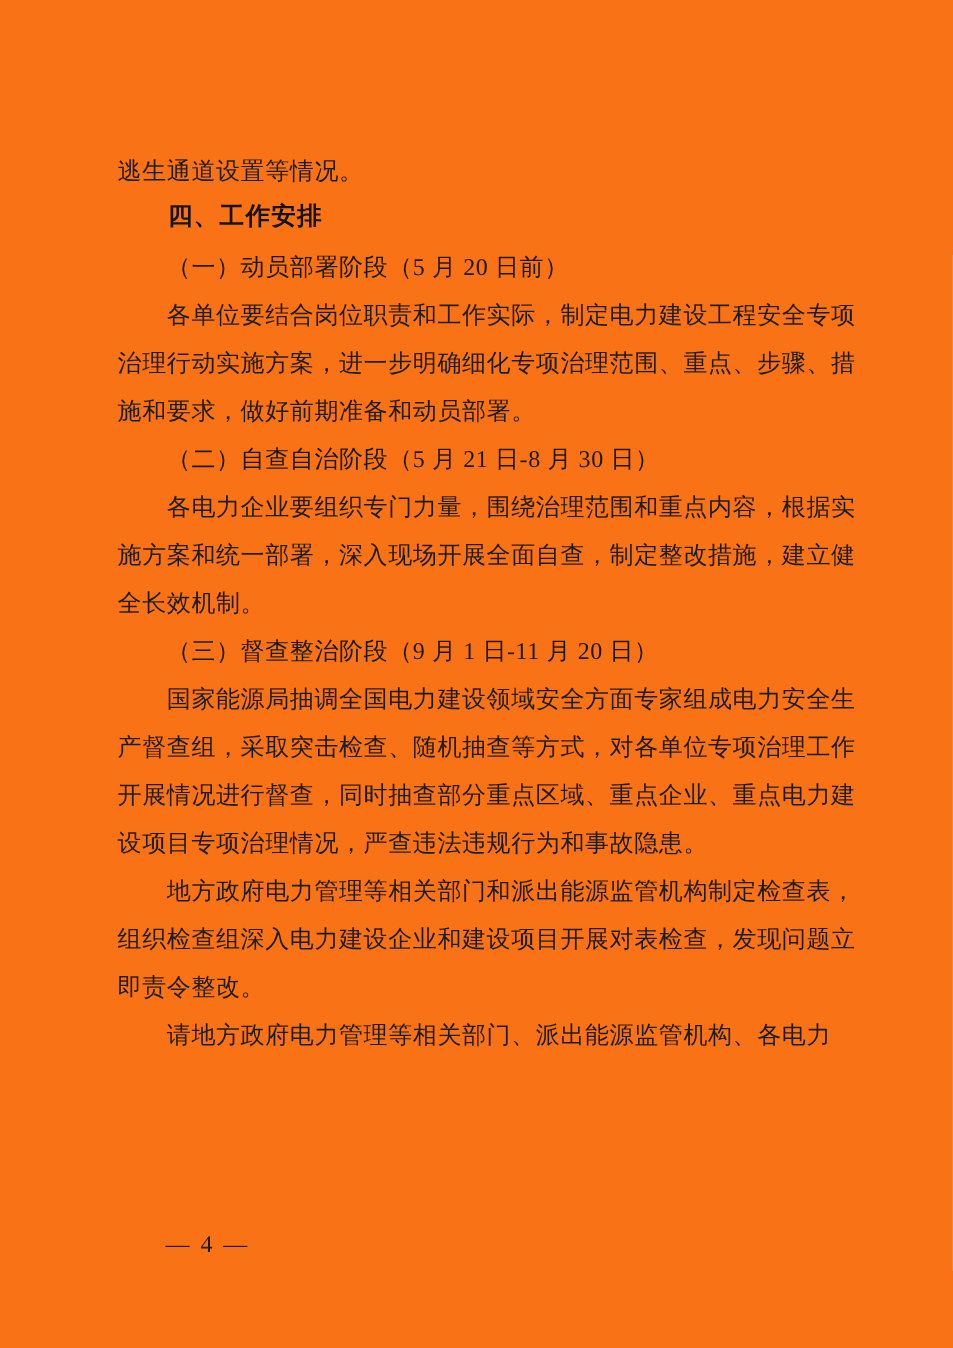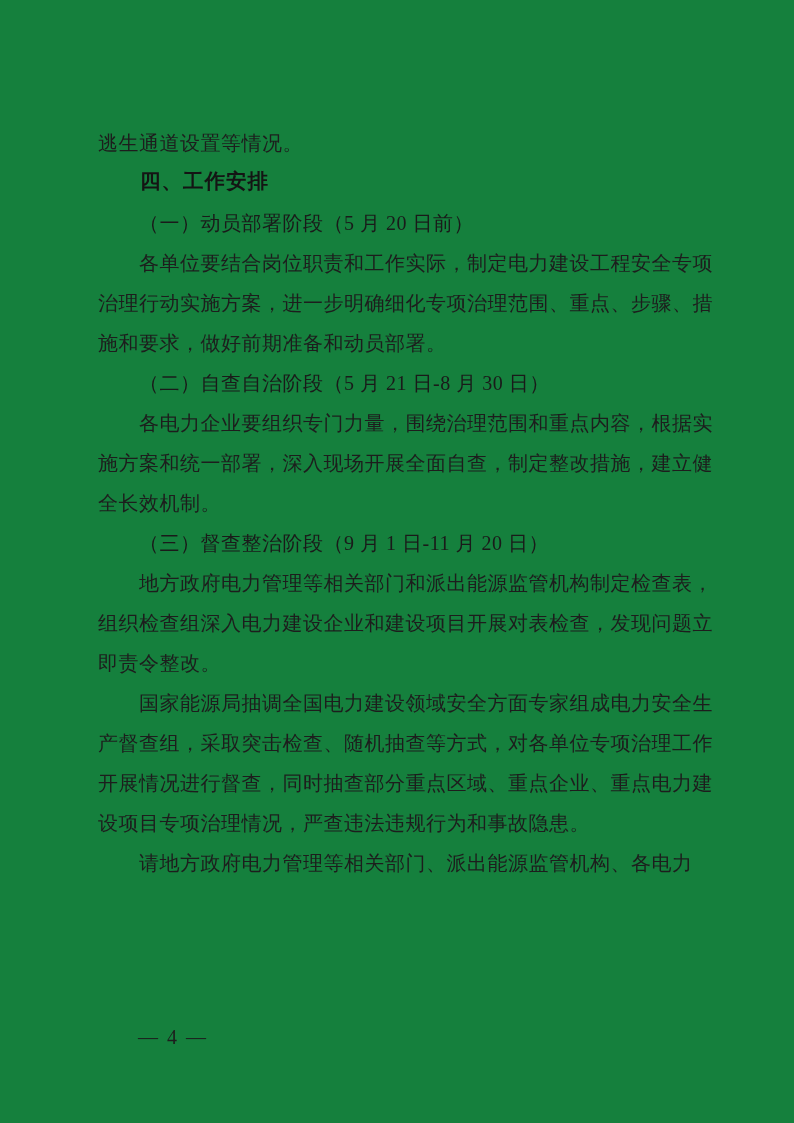--- a/index.html
+++ b/index.html
@@ -11,21 +11,21 @@
     height: 1123px;
     position: relative;
     background: #fdfdfc;
     font-family: "Liberation Serif", "DejaVu Serif", serif;
     color: #1d1d1d;
     overflow: hidden;
   }
   .page {
     position: absolute;
     inset: 0;
-    background: #15803d;
+    background: #f97316;
   }
   .doc-body {
     position: absolute;
     left: 98px;
     top: 123px;
     width: 615px;
   }
   .block {
     margin: 0;
     padding: 0;
@@ -69,18 +69,18 @@
 
 <div class="page">
   <div class="doc-body">
       <p class="block body-continued">逃生通道设置等情况。</p>
       <p class="block heading1">四、工作安排</p>
       <p class="block heading2">（一）动员部署阶段（5 月 20 日前）</p>
       <p class="block body">各单位要结合岗位职责和工作实际，制定电力建设工程安全专项治理行动实施方案，进一步明确细化专项治理范围、重点、步骤、措施和要求，做好前期准备和动员部署。</p>
       <p class="block heading2">（二）自查自治阶段（5 月 21 日-8 月 30 日）</p>
       <p class="block body">各电力企业要组织专门力量，围绕治理范围和重点内容，根据实施方案和统一部署，深入现场开展全面自查，制定整改措施，建立健全长效机制。</p>
       <p class="block heading2">（三）督查整治阶段（9 月 1 日-11 月 20 日）</p>
+      <p class="block body">国家能源局抽调全国电力建设领域安全方面专家组成电力安全生产督查组，采取突击检查、随机抽查等方式，对各单位专项治理工作开展情况进行督查，同时抽查部分重点区域、重点企业、重点电力建设项目专项治理情况，严查违法违规行为和事故隐患。</p>
       <p class="block body">地方政府电力管理等相关部门和派出能源监管机构制定检查表，组织检查组深入电力建设企业和建设项目开展对表检查，发现问题立即责令整改。</p>
-      <p class="block body">国家能源局抽调全国电力建设领域安全方面专家组成电力安全生产督查组，采取突击检查、随机抽查等方式，对各单位专项治理工作开展情况进行督查，同时抽查部分重点区域、重点企业、重点电力建设项目专项治理情况，严查违法违规行为和事故隐患。</p>
       <p class="block body">请地方政府电力管理等相关部门、派出能源监管机构、各电力</p>
     </div>
   <div class="page-footer">— 4 —</div>
 </div>
 
 </body></html>

